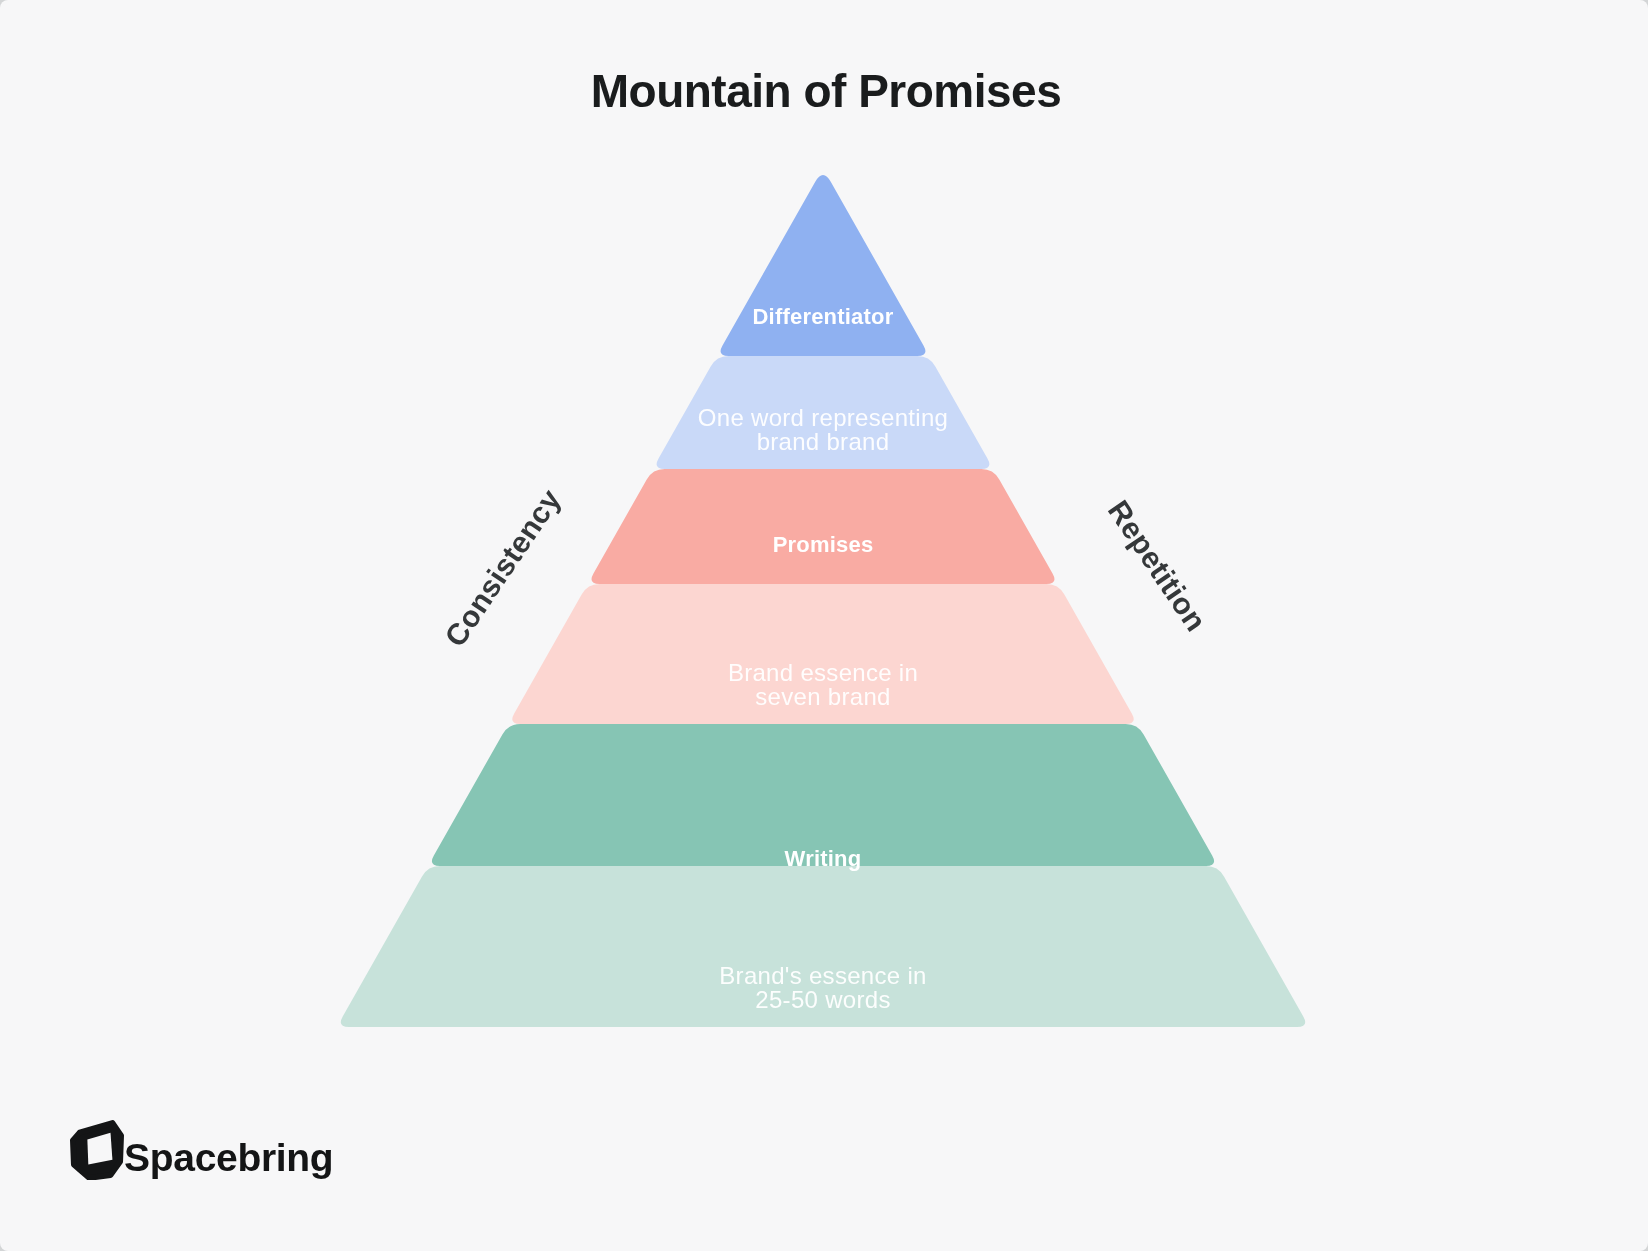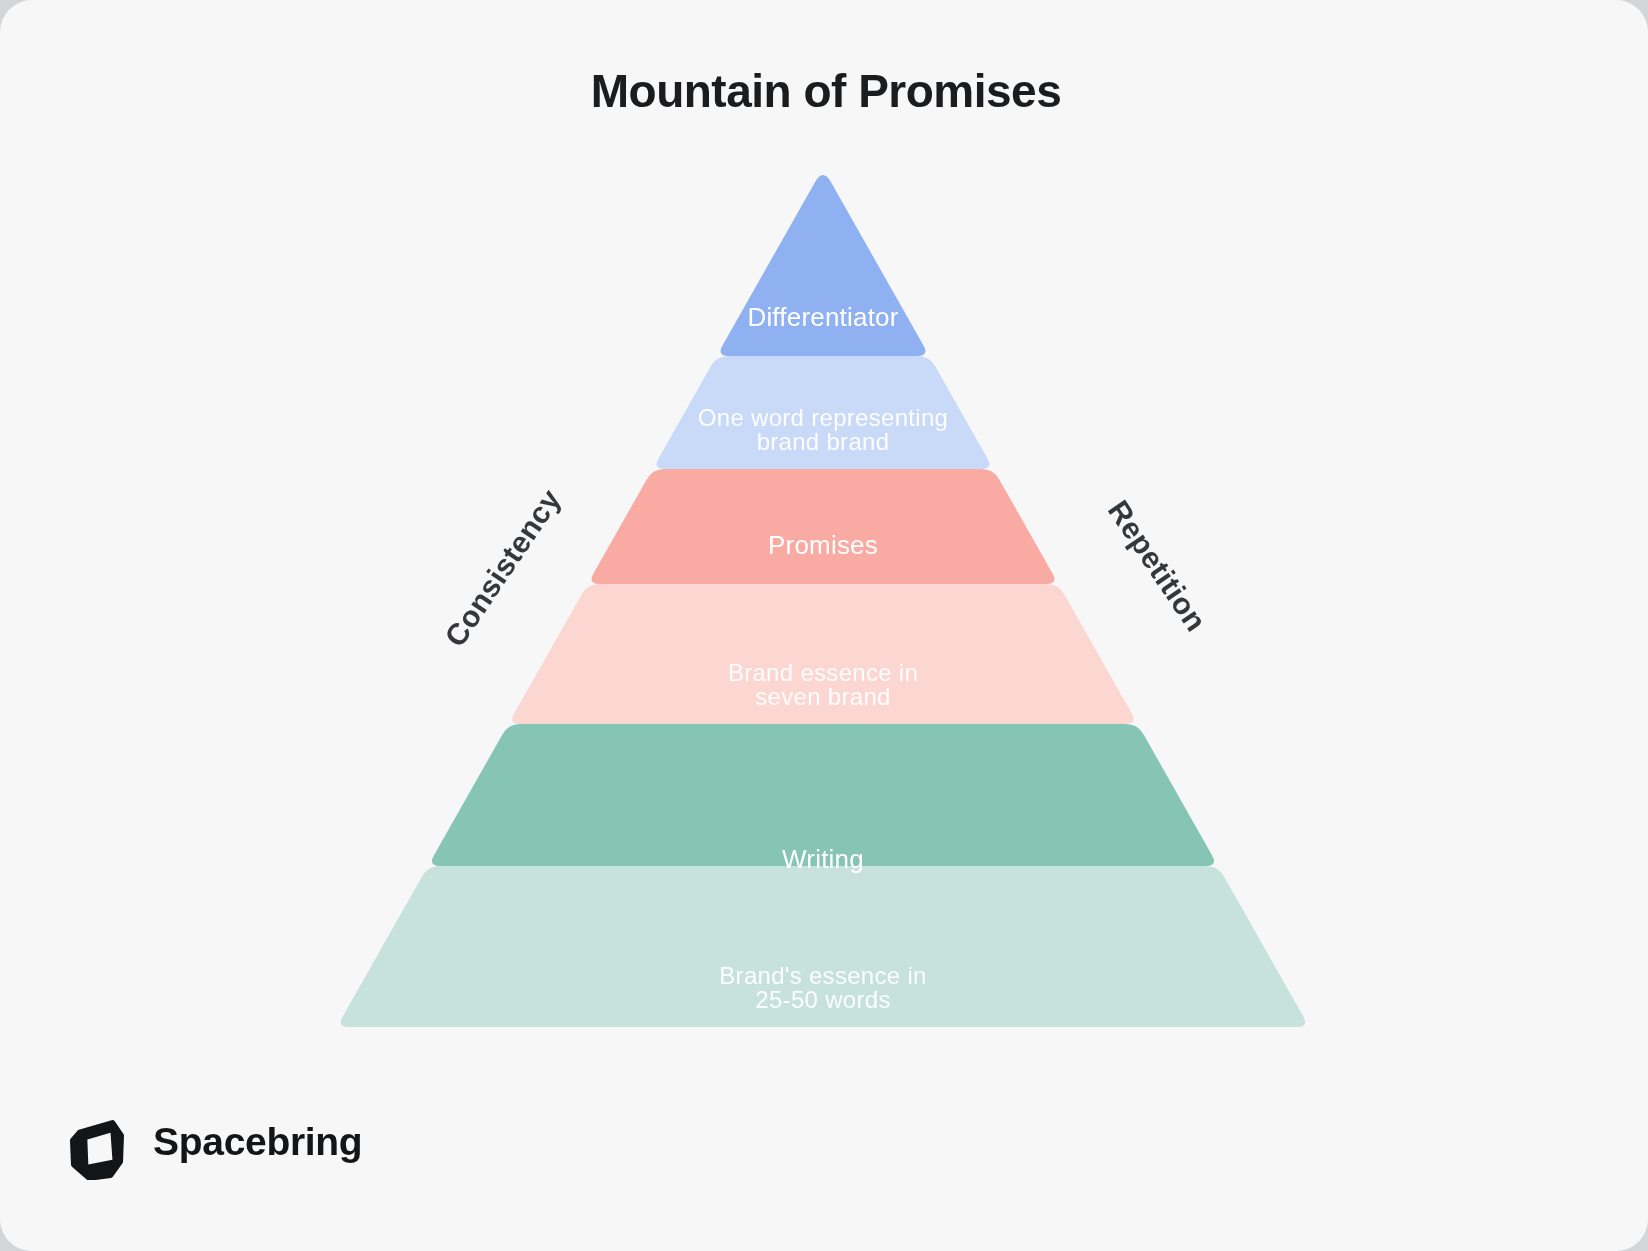--- a/index.html
+++ b/index.html
@@ -10,21 +10,21 @@
     background: #d3d5d6;
     font-family: "Liberation Sans", "DejaVu Sans", sans-serif;
     overflow: hidden;
   }
   .card {
     position: absolute;
     inset: 0;
     width: 1648px;
     height: 1251px;
     background: #f7f7f8;
-    border-radius: 32px;
+    border-radius: 8px;
     overflow: hidden;
   }
   .title {
     position: absolute;
     top: 64px;
     left: 826px;
     transform: translateX(-50%);
     margin: 0;
     font-size: 46px;
     font-weight: 700;
@@ -41,22 +41,22 @@
   }
   .layer-label {
     position: absolute;
     left: 823px;
     transform: translate(-50%, -50%);
     text-align: center;
     color: #ffffff;
     white-space: nowrap;
   }
   .layer-label.primary {
-    font-size: 26px;
-    font-weight: 400;
+    font-size: 22px;
+    font-weight: 700;
     letter-spacing: 0.2px;
   }
   .layer-label.secondary {
     font-size: 24px;
     font-weight: 400;
     line-height: 24px;
     color: rgba(255, 255, 255, 0.95);
     letter-spacing: 0.3px;
   }
   .side-label {
@@ -75,22 +75,21 @@
   .side-label.right {
     left: 1157px;
     top: 566px;
     transform: translate(-50%, -50%) rotate(56deg);
   }
   .footer {
     position: absolute;
     left: 70px;
     top: 1120px;
     display: flex;
-    align-items: flex-start;
-    gap: 29px;
+    align-items: flex-end;
   }
   .logo {
     width: 54px;
     height: 60px;
     display: block;
   }
   .brand {
     font-size: 39px;
     font-weight: 700;
     color: #141516;

